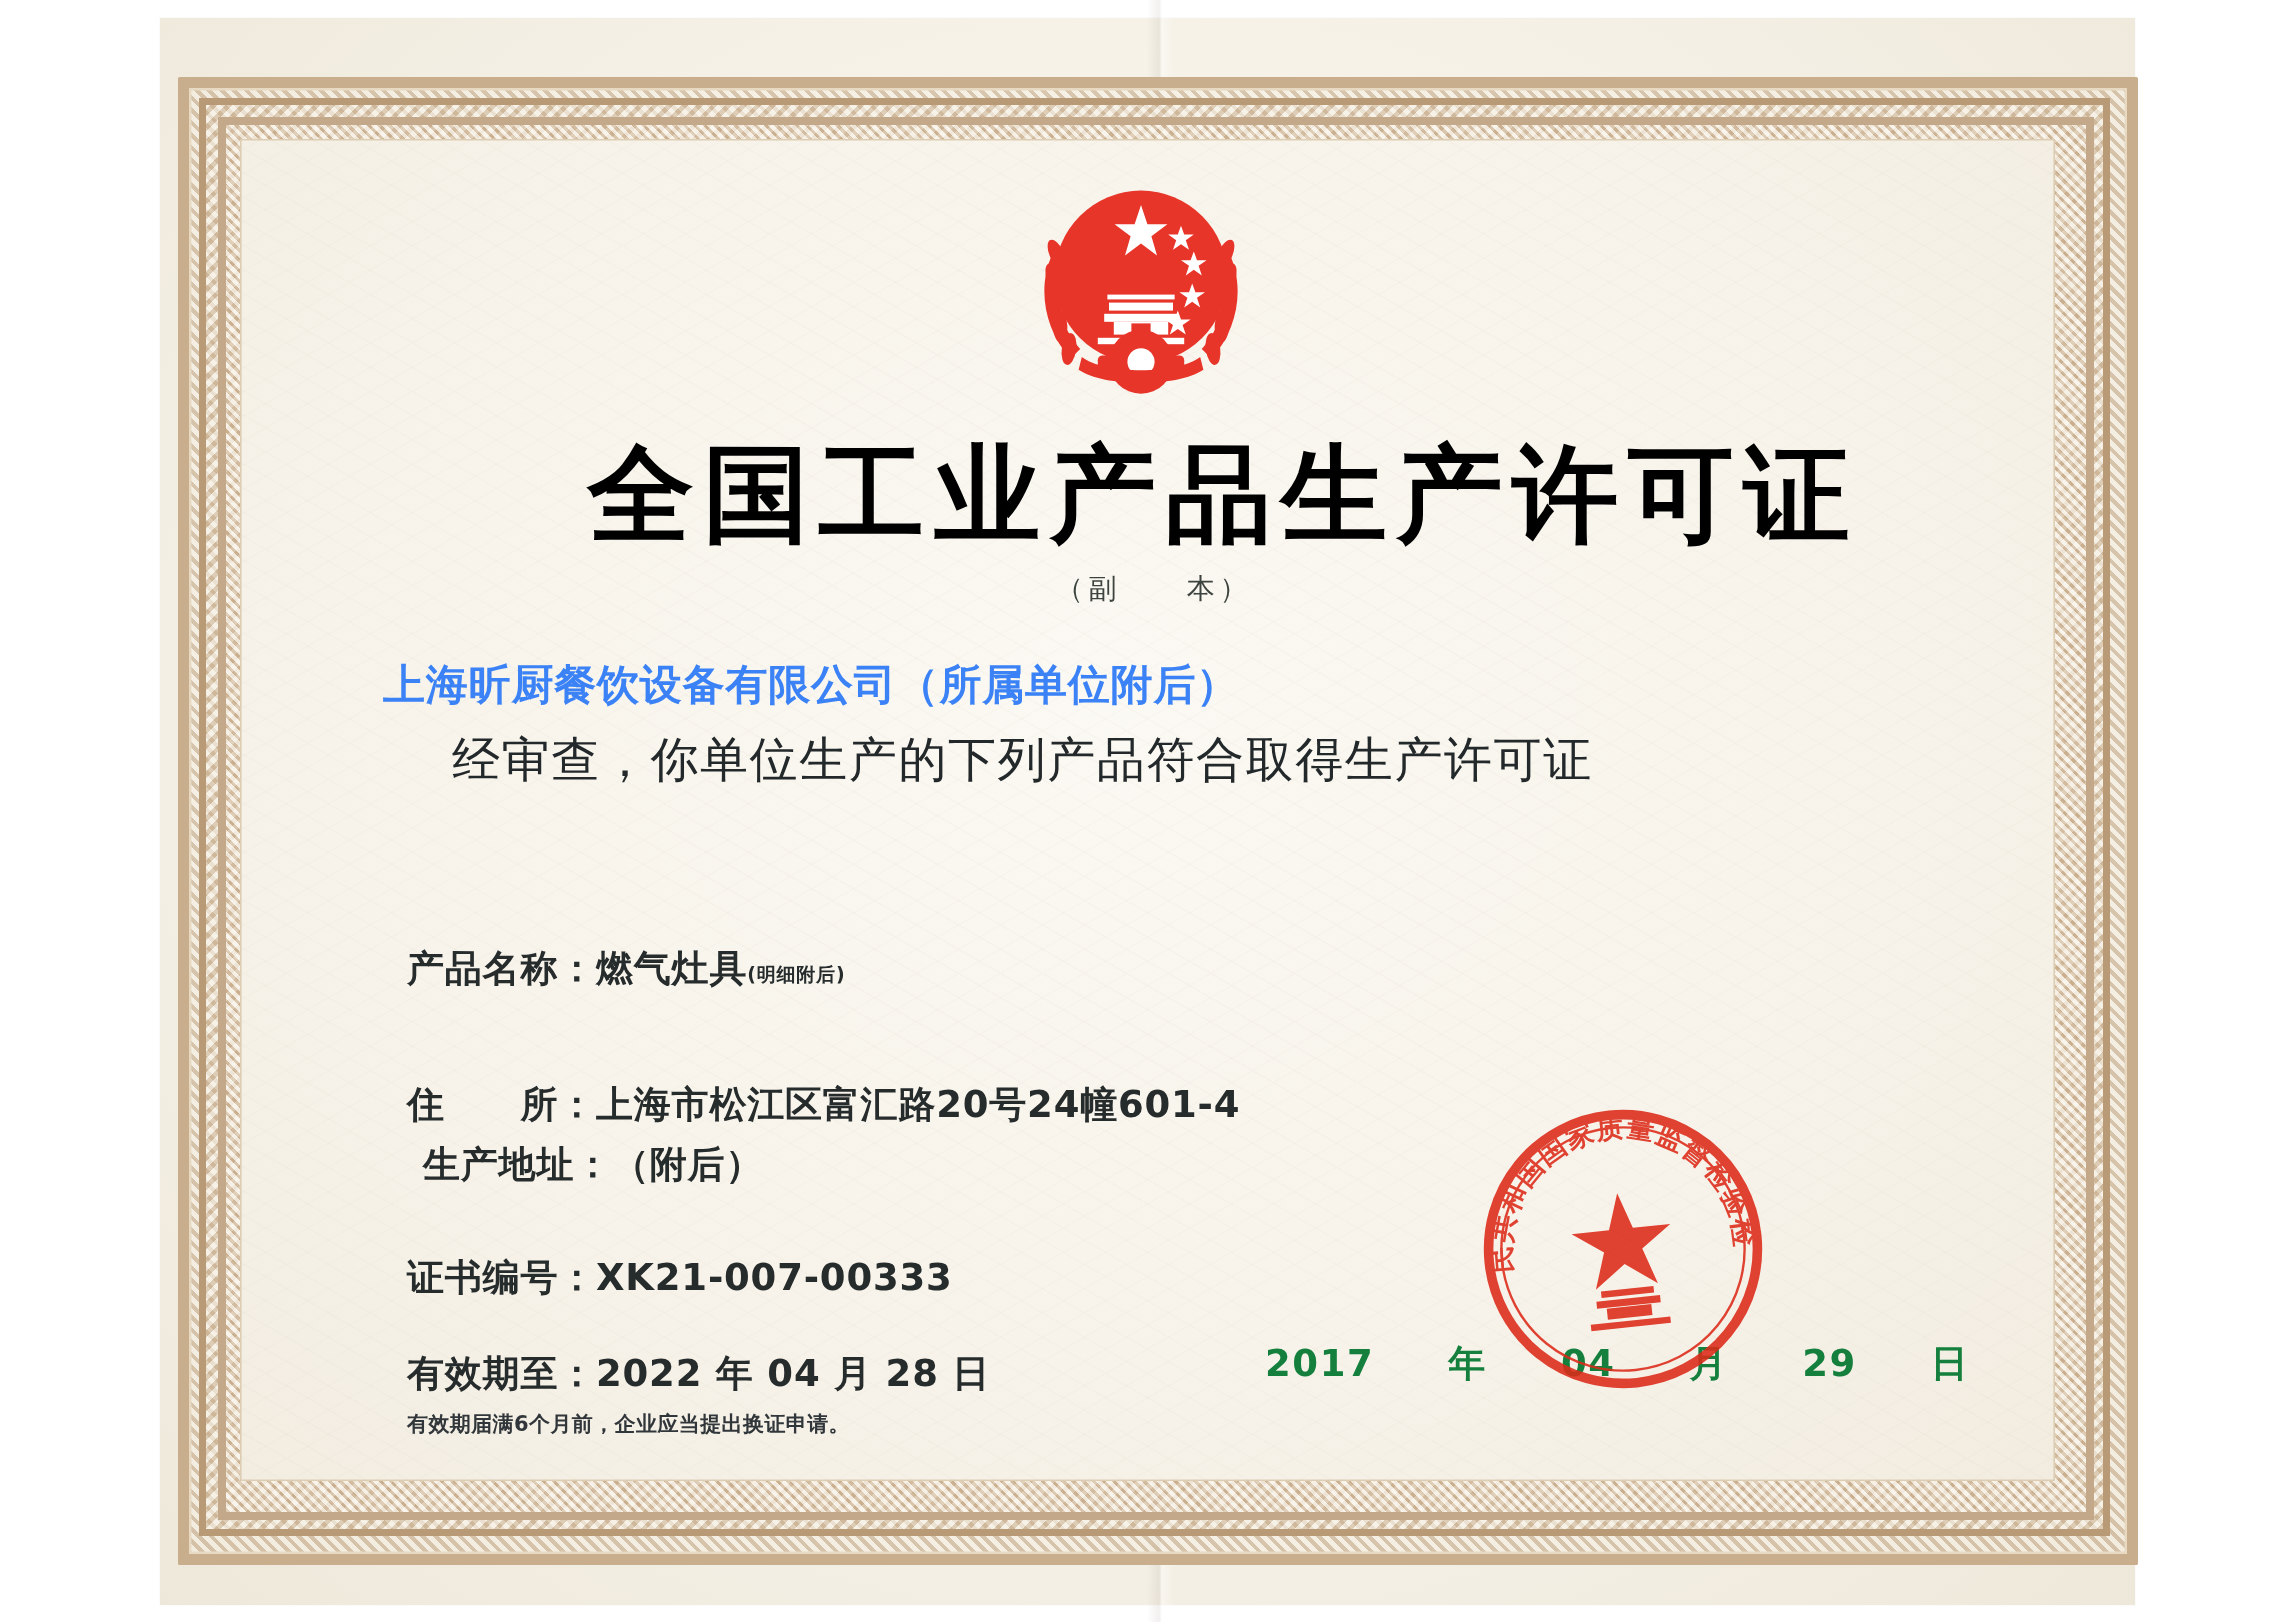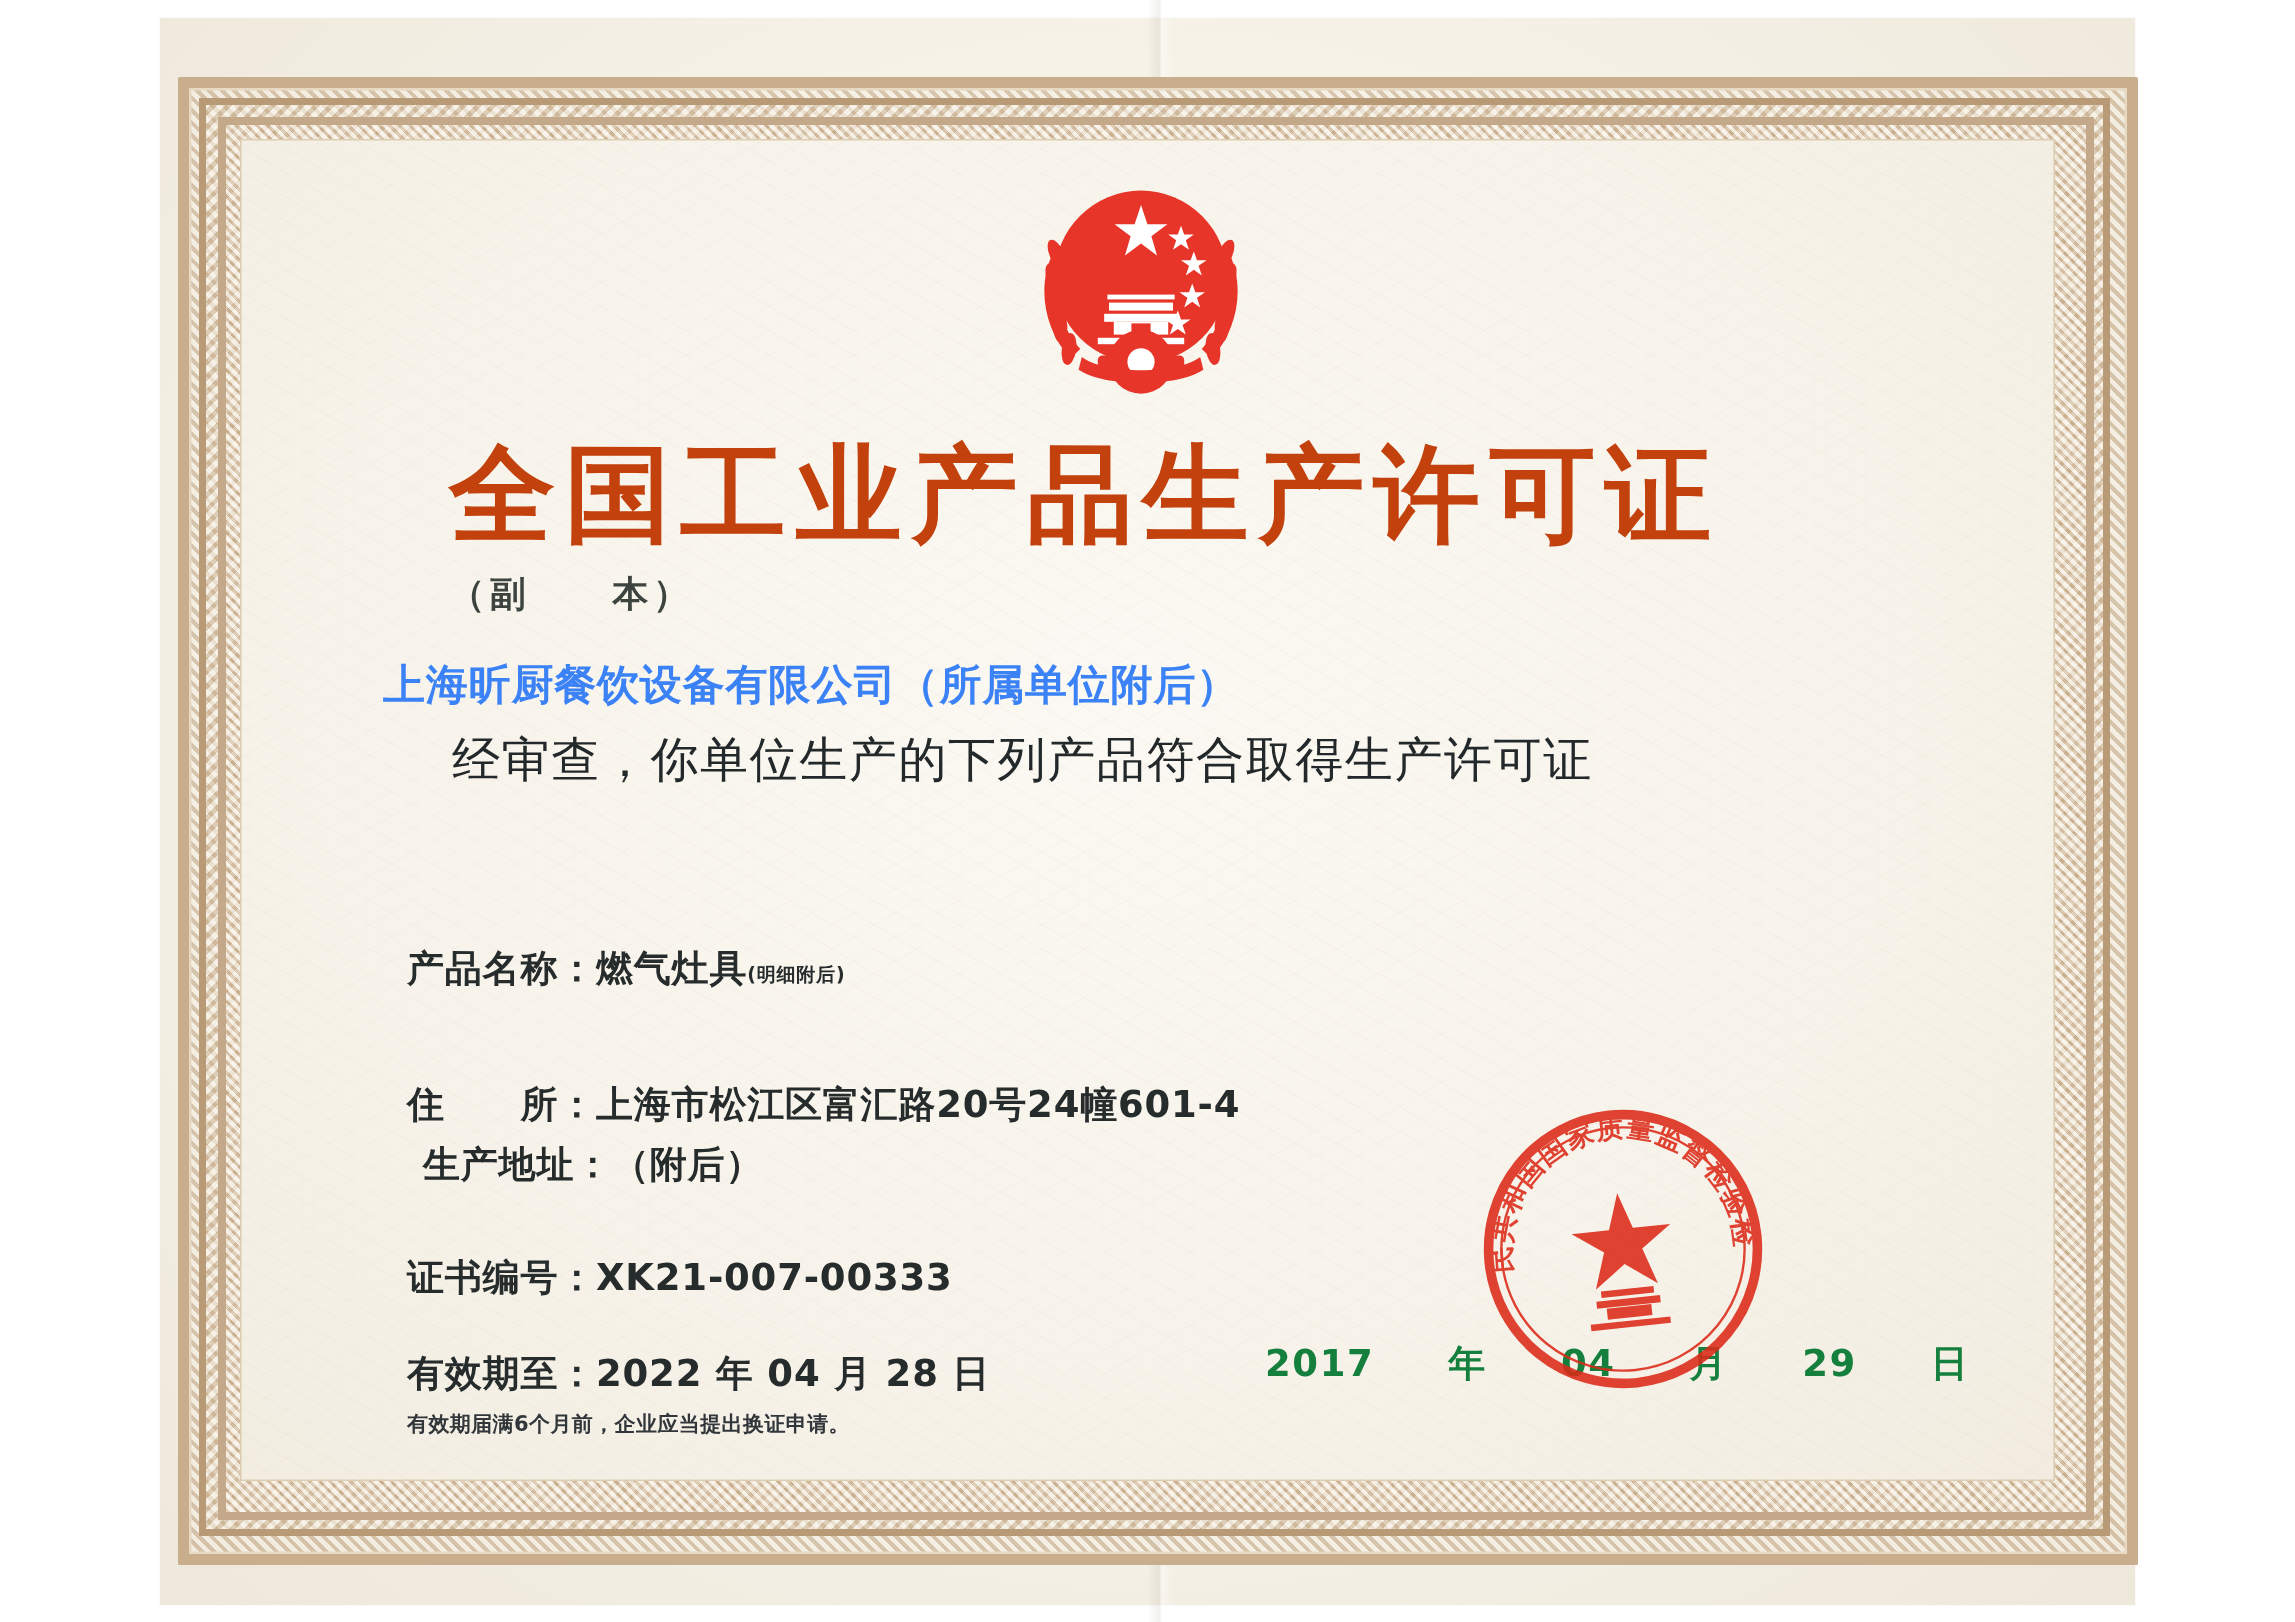--- a/index.html
+++ b/index.html
@@ -134,35 +134,36 @@
     width: 240px;
     height: 256px;
   }
 
   
   .main-title {
     position: absolute;
     left: 449px;
     top: 424px;
     width: 1410px;
-    text-align: left;
+    text-align: right;
     font-family: "DejaVu Sans", "Liberation Sans", sans-serif;
     font-size: 106px;
     font-weight: 700;
     letter-spacing: 9.6px;
-    color: #c2410c;
+    color: #000000;
     white-space: nowrap;
   }
   .sub-title {
     position: absolute;
     left: 449px;
     top: 570px;
     width: 1410px;
-    font-size: 36px;
-    font-weight: 700;
+    text-align: center;
+    font-size: 28px;
+    font-weight: 400;
     letter-spacing: 4.8px;
     color: #3d443f;
   }
 
   
   .company-line {
     position: absolute;
     left: 383px;
     top: 657px;
     font-size: 42px;

